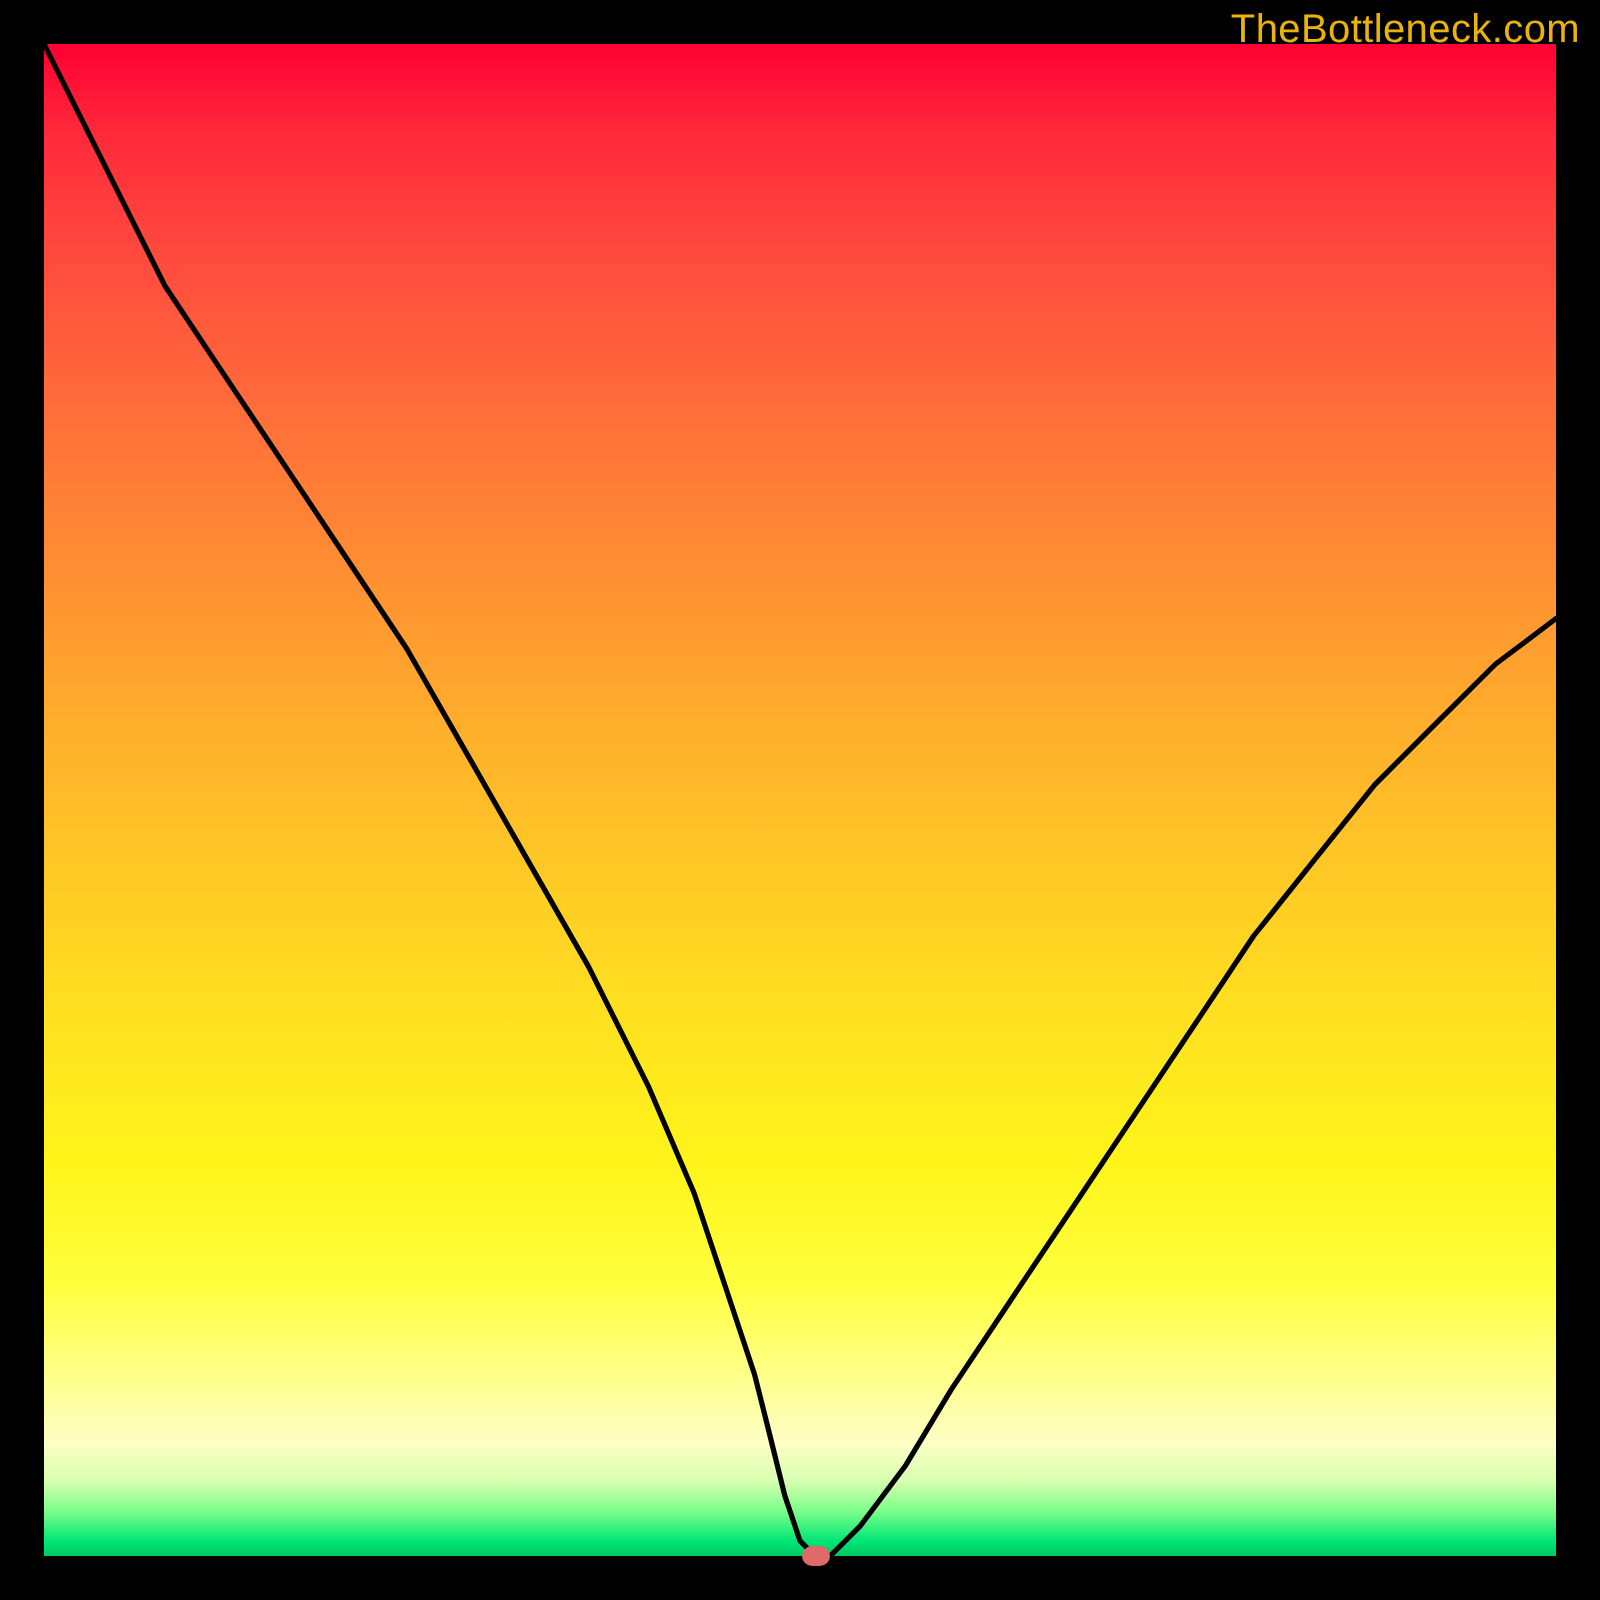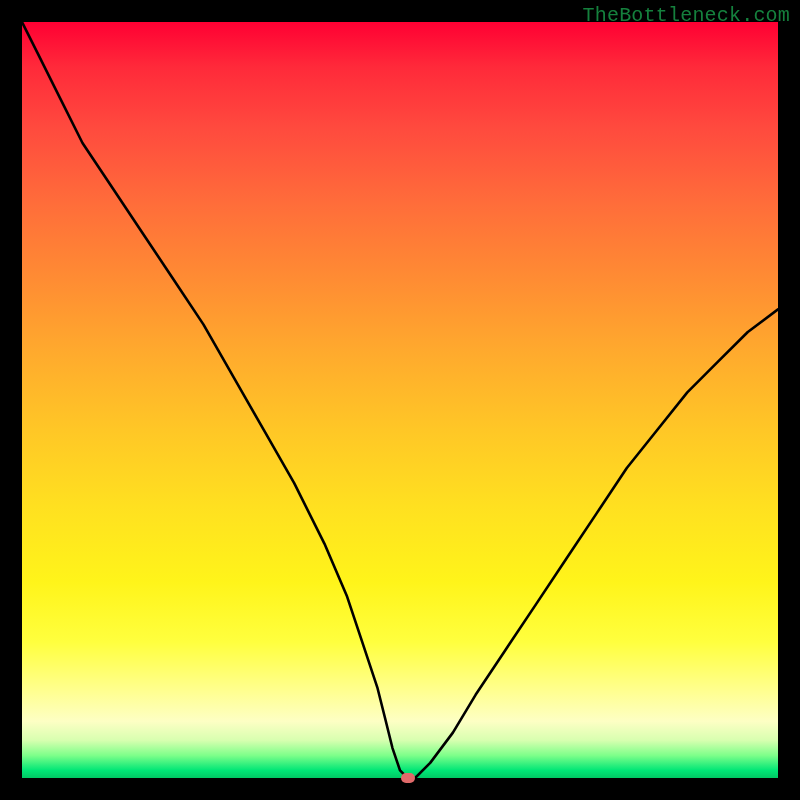--- a/index.html
+++ b/index.html
@@ -62,25 +62,24 @@
     position: absolute;
     width: 14px;
     height: 10px;
     border-radius: 5px;
     transform: translate(-50%, -50%);
   }
   .watermark {
     position: absolute;
     top: 4px;
     right: 10px;
-    color: #15803d;
+    color: #eab308;
     font-size: 20px;
     letter-spacing: 0.2px;
     user-select: none;
-    font-family: Liberation Mono, monospace;
   }
 </style>
 </head>
 <body>
 
 <div class="frame">
   <div class="plot-area">
     <svg class="curve" viewBox="0 0 756 756" preserveAspectRatio="none">
 
       <path id="curve-path" d="M0.0 0.0 L15.1 30.2 L37.8 75.6 L60.5 121.0 L90.7 166.3 L121.0 211.7 L151.2 257.0 L181.4 302.4 L211.7 355.3 L241.9 408.2 L272.2 461.2 L302.4 521.6 L325.1 574.6 L340.2 619.9 L355.3 665.3 L362.9 695.5 L370.4 725.8 L378.0 748.4 L385.6 756.0 L393.1 756.0 L408.2 740.9 L430.9 710.6 L453.6 672.8 L483.8 627.5 L514.1 582.1 L544.3 536.8 L574.6 491.4 L604.8 446.0 L635.0 408.2 L665.3 370.4 L695.5 340.2 L725.8 310.0 L756.0 287.3"></path>

